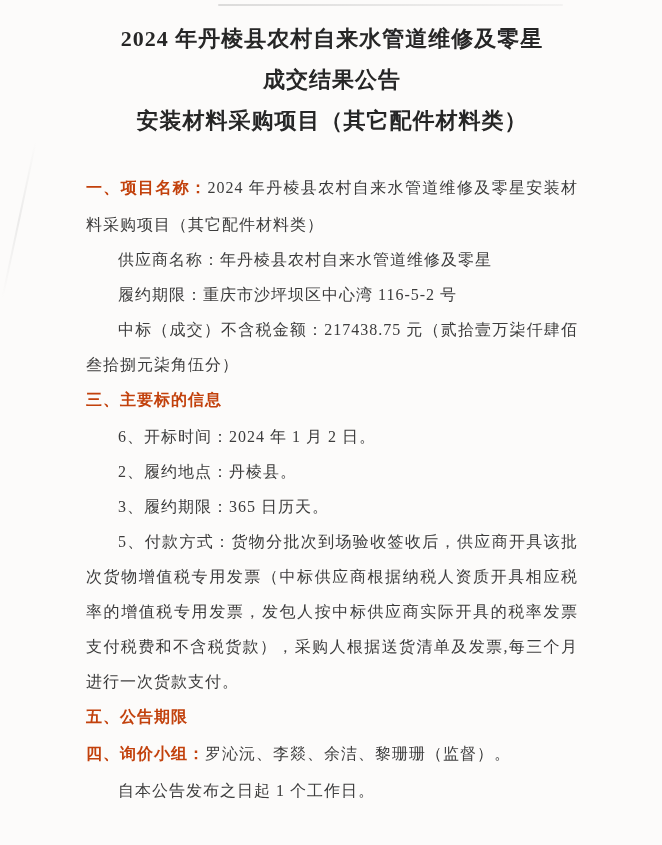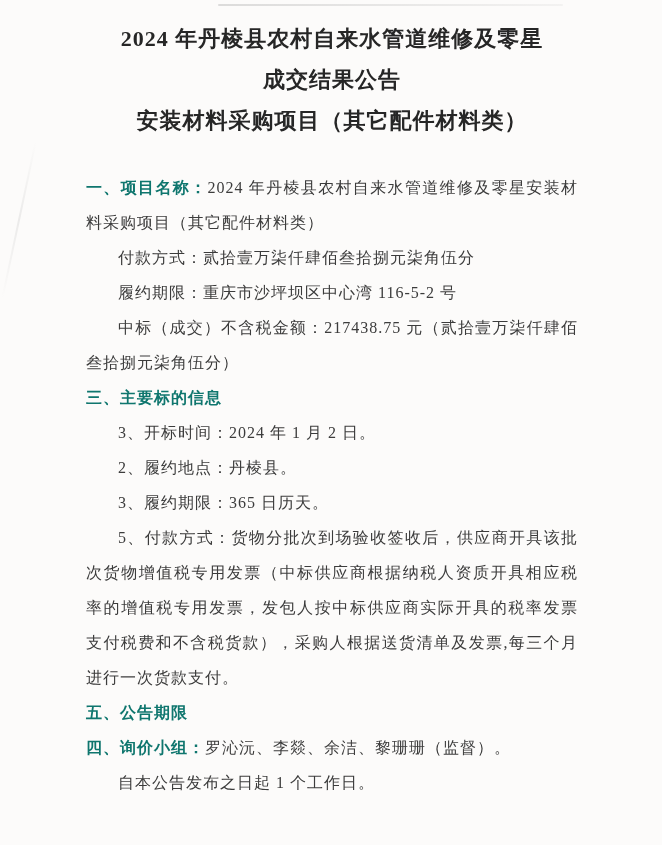--- a/index.html
+++ b/index.html
@@ -48,22 +48,22 @@
     font-size: 16px;
     line-height: 35px;
     color: #3c3c3c;
     letter-spacing: 1px;
     text-align: justify;
   }
   .para { margin: 0; }
   .indent { text-indent: 32px; }
   .sec-label {
     font-weight: 700;
-    color: #0f766e;
-    font-family: Liberation Sans, sans-serif;
+    color: #c2410c;
+    font-family: Liberation Mono, monospace;
   }
   .sec-text { color: #3c3c3c; }
 </style>
 </head>
 <body>
 
 <div class="page">
 
   <div class="scan-line-top"></div>
   <div class="scan-streak-left"></div>
@@ -74,29 +74,29 @@
       <span class="title-line">2024 年丹棱县农村自来水管道维修及零星</span>
       <span class="title-line">成交结果公告</span>
       <span class="title-line">安装材料采购项目（其它配件材料类）</span>
     </h1>
 
     <div class="doc-body">
 
       <p class="para"><span class="sec-label">一、项目名称：</span><span class="sec-text">2024 年丹棱县农村自来水管道维修及零星安装材料采购项目（其它配件材料类）</span></p>
 
 
-      <p class="para indent"><span class="sec-text">付款方式：</span><span class="sec-text">贰拾壹万柒仟肆佰叁拾捌元柒角伍分</span></p>
+      <p class="para indent"><span class="sec-text">供应商名称：</span><span class="sec-text">年丹棱县农村自来水管道维修及零星</span></p>
 
       <p class="para indent"><span class="sec-text">履约期限：</span><span class="sec-text">重庆市沙坪坝区中心湾 116-5-2 号</span></p>
 
       <p class="para indent"><span class="sec-text">中标（成交）不含税金额：</span><span class="sec-text">217438.75 元（贰拾壹万柒仟肆佰叁拾捌元柒角伍分）</span></p>
 
       <p class="para"><span class="sec-label">三、主要标的信息</span></p>
 
-      <p class="para indent"><span class="sec-text">3、开标时间：</span><span class="sec-text">2024 年 1 月 2 日。</span></p>
+      <p class="para indent"><span class="sec-text">6、开标时间：</span><span class="sec-text">2024 年 1 月 2 日。</span></p>
 
       <p class="para indent"><span class="sec-text">2、履约地点：</span><span class="sec-text">丹棱县。</span></p>
 
       <p class="para indent"><span class="sec-text">3、履约期限：</span><span class="sec-text">365 日历天。</span></p>
 
       <p class="para indent"><span class="sec-text">5、付款方式：</span><span class="sec-text">货物分批次到场验收签收后，供应商开具该批次货物增值税专用发票（中标供应商根据纳税人资质开具相应税率的增值税专用发票，发包人按中标供应商实际开具的税率发票支付税费和不含税货款），采购人根据送货清单及发票,每三个月进行一次货款支付。</span></p>
 
       <p class="para"><span class="sec-label">五、公告期限</span></p>
 
       <p class="para"><span class="sec-label">四、询价小组：</span><span class="sec-text">罗沁沅、李燚、余洁、黎珊珊（监督）。</span></p>

